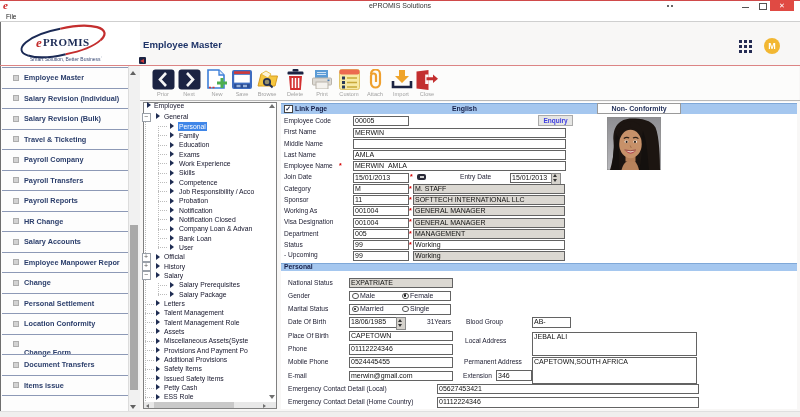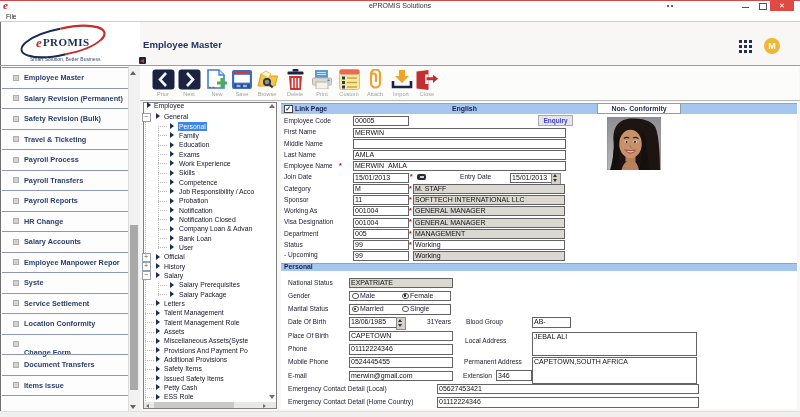--- a/index.html
+++ b/index.html
@@ -125,51 +125,51 @@
 <path d="M0.5 1.5 L12.5 0 L12.5 20 L0.5 18.5 Z" fill="#c32f2f"></path>
 <rect x="9.2" y="4.5" width="3.3" height="9.5" fill="#fdf6f6"></rect>
 <path d="M10.5 7.2 h6.5 v-2.8 l5 4.3 -5 4.3 v-2.8 h-6.5 z" fill="#c32f2f"></path>
 </svg>
 <div class="a" style="left:407px;top:91px;width:40px;text-align:center;font-size:5.6px;color:#a2a2a2">Close</div>
 <div class="a" style="left:1px;top:66px;width:127px;height:345px;background:#fdfdfd"></div>
 <div class="tico" style="left:13px;top:74.5px"></div>
 <div class="mitem" style="left:24px;top:73.0px">Employee Master</div>
 <div class="sep" style="left:2px;top:87.7px;width:126px"></div>
 <div class="tico" style="left:13px;top:95.0px"></div>
-<div class="mitem" style="left:24px;top:93.5px">Salary Revision (Permanent)</div>
+<div class="mitem" style="left:24px;top:93.5px">Salary Revision (Individual)</div>
 <div class="sep" style="left:2px;top:108.2px;width:126px"></div>
 <div class="tico" style="left:13px;top:115.5px"></div>
-<div class="mitem" style="left:24px;top:114.0px">Safety Revision (Bulk)</div>
+<div class="mitem" style="left:24px;top:114.0px">Salary Revision (Bulk)</div>
 <div class="sep" style="left:2px;top:128.7px;width:126px"></div>
 <div class="tico" style="left:13px;top:136.0px"></div>
 <div class="mitem" style="left:24px;top:134.5px">Travel &amp; Ticketing</div>
 <div class="sep" style="left:2px;top:149.2px;width:126px"></div>
 <div class="tico" style="left:13px;top:156.5px"></div>
-<div class="mitem" style="left:24px;top:155.0px">Payroll Process</div>
+<div class="mitem" style="left:24px;top:155.0px">Payroll Company</div>
 <div class="sep" style="left:2px;top:169.7px;width:126px"></div>
 <div class="tico" style="left:13px;top:177.0px"></div>
 <div class="mitem" style="left:24px;top:175.5px">Payroll Transfers</div>
 <div class="sep" style="left:2px;top:190.2px;width:126px"></div>
 <div class="tico" style="left:13px;top:197.5px"></div>
 <div class="mitem" style="left:24px;top:196.0px">Payroll Reports</div>
 <div class="sep" style="left:2px;top:210.7px;width:126px"></div>
 <div class="tico" style="left:13px;top:218.0px"></div>
 <div class="mitem" style="left:24px;top:216.5px">HR Change</div>
 <div class="sep" style="left:2px;top:231.2px;width:126px"></div>
 <div class="tico" style="left:13px;top:238.5px"></div>
 <div class="mitem" style="left:24px;top:237.0px">Salary Accounts</div>
 <div class="sep" style="left:2px;top:251.7px;width:126px"></div>
 <div class="tico" style="left:13px;top:259.0px"></div>
 <div class="mitem" style="left:24px;top:257.5px">Employee Manpower Repor</div>
 <div class="sep" style="left:2px;top:272.2px;width:126px"></div>
 <div class="tico" style="left:13px;top:279.5px"></div>
-<div class="mitem" style="left:24px;top:278.0px">Syste</div>
+<div class="mitem" style="left:24px;top:278.0px">Change</div>
 <div class="sep" style="left:2px;top:292.7px;width:126px"></div>
 <div class="tico" style="left:13px;top:300.0px"></div>
-<div class="mitem" style="left:24px;top:298.5px">Service Settlement</div>
+<div class="mitem" style="left:24px;top:298.5px">Personal Settlement</div>
 <div class="sep" style="left:2px;top:313.2px;width:126px"></div>
 <div class="tico" style="left:13px;top:320.5px"></div>
 <div class="mitem" style="left:24px;top:319.0px">Location Conformity</div>
 <div class="sep" style="left:2px;top:333.7px;width:126px"></div>
 <div class="tico" style="left:13px;top:341.0px"></div>
 <div class="mitem" style="left:24px;top:348px">Change Form</div>
 <div class="sep" style="left:2px;top:354.2px;width:126px"></div>
 <div class="tico" style="left:13px;top:361.5px"></div>
 <div class="mitem" style="left:24px;top:360.0px">Document Transfers</div>
 <div class="sep" style="left:2px;top:374.7px;width:126px"></div>

